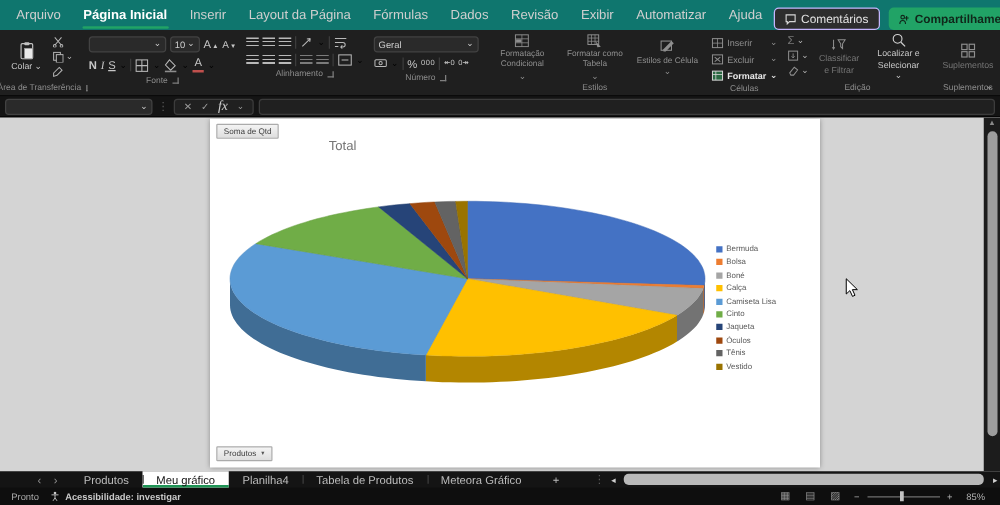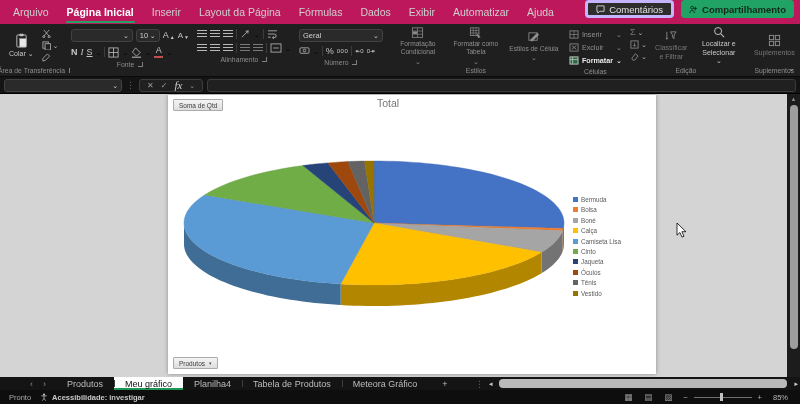--- a/index.html
+++ b/index.html
@@ -1,28 +1,28 @@
 <!DOCTYPE html>
 <html><head>
 <meta charset="utf-8">
 <style>
   *{box-sizing:border-box;margin:0;padding:0;user-select:none}
   html,body{width:800px;height:404px;overflow:hidden;background:#000;
     font-family:"Liberation Sans","DejaVu Sans",sans-serif}
   .app{width:800px;height:404px;display:flex;flex-direction:column;background:#141414}
 
   
-  .menubar{height:24px;background:#be185d;display:flex;align-items:flex-start;
+  .menubar{height:24px;background:#0f766e;display:flex;align-items:flex-end;
     justify-content:space-between;padding:0 6px 0 4px;flex:0 0 auto}
   .menus{display:flex;height:24px}
   .menu-item{color:#cfcfcf;font-size:10.5px;line-height:24px;padding:0 9px;position:relative;white-space:nowrap;cursor:default}
   .menu-item.active{color:#fff;font-weight:bold}
   .menu-item.active::after{content:"";position:absolute;left:8px;right:8px;bottom:1px;height:2px;background:#21A366;border-radius:1px}
   .menubar-right{display:flex;gap:7px;align-items:center}
-  .comments-btn{display:flex;align-items:center;gap:4px;background:#2d2d2d;border:3px solid #c4b5fd;
+  .comments-btn{display:flex;align-items:center;gap:4px;background:#2d2d2d;border:1px solid #c4b5fd;
     border-radius:4px;height:18px;padding:0 8px;color:#e3e3e3;font-size:9.5px}
   .share-btn{display:flex;align-items:center;gap:4px;background:#21A366;border:none;
     border-radius:4px;height:18px;padding:0 8px;color:#10271a;font-size:9.5px;font-weight:bold}
   .chev{font-size:7px;line-height:1;color:inherit}
 
   
   .ribbon{height:53px;background:#1f1f1f;display:flex;padding:2px 2px 0 2px;flex:0 0 auto;
     border-bottom:1px solid #0a0a0a;position:relative}
   .rgroup{display:flex;flex-direction:column;padding:1px 3px 0 3px}
   .rdiv{width:1px;background:#3a3a3a;margin:3px 1px 4px 1px}
@@ -62,21 +62,21 @@
   .fbar-input{flex:1;height:13px;background:#202020;border:1px solid #3c3c3c;border-radius:3px}
   .vdots{color:#5d5d5d;font-size:9px}
 
   
   .workarea{flex:1;background:#D4D4D4;position:relative;overflow:hidden}
   .chartsheet{position:absolute;left:168px;top:1px;width:488px;height:279px;background:#fff;
     box-shadow:0 0 4px rgba(0,0,0,.35)}
   .fieldbtn{position:absolute;display:flex;align-items:center;gap:4px;font-size:6.5px;color:#3c3c3c;
     background:linear-gradient(#f4f4f4,#dedede);border:1px solid #ababab;border-radius:1px;padding:1.5px 5px}
   .fieldbtn .tri{font-size:5px;color:#555}
-  .chart-title{position:absolute;left:95px;top:2px;width:250px;text-align:center;
+  .chart-title{position:absolute;left:95px;top:16px;width:250px;text-align:left;
     font-size:10.5px;color:#767676}
   .legend{position:absolute;left:405px;top:101px;display:flex;flex-direction:column;gap:3.4px}
   .legend-item{display:flex;align-items:center;gap:3px}
   .legend-swatch{width:5px;height:5px;flex:0 0 auto}
   .legend-label{font-size:6.3px;color:#595959;white-space:nowrap}
   .vscroll{position:absolute;right:0;top:0;bottom:0;width:13px;background:#1c1c1c;display:flex;justify-content:center}
   .vscroll .up{color:#8a8a8a;font-size:6px;line-height:10px}
   .vthumb{position:absolute;left:2.5px;width:8px;top:11px;height:244px;background:#9d9d9d;border-radius:4px}
   .cursor{position:absolute;left:676px;top:128px}
 
@@ -112,20 +112,21 @@
 <div class="app">
 
   <div class="menubar">
     <div class="menus" id="menuTabs">
         <div class="menu-item">Arquivo</div>
         <div class="menu-item active">Página Inicial</div>
         <div class="menu-item">Inserir</div>
         <div class="menu-item">Layout da Página</div>
         <div class="menu-item">Fórmulas</div>
         <div class="menu-item">Dados</div>
+        <div class="menu-item">Revisão</div>
         <div class="menu-item">Exibir</div>
         <div class="menu-item">Automatizar</div>
         <div class="menu-item">Ajuda</div>
       </div>
     <div class="menubar-right">
       <button class="comments-btn">
         <svg width="9" height="9" viewBox="0 0 10 10">
             <path d="M1 1h8v6H4L2 9V7H1z" fill="none" stroke="#d5d5d5" stroke-width="1"></path>
           </svg>
         <span>Comentários</span>

